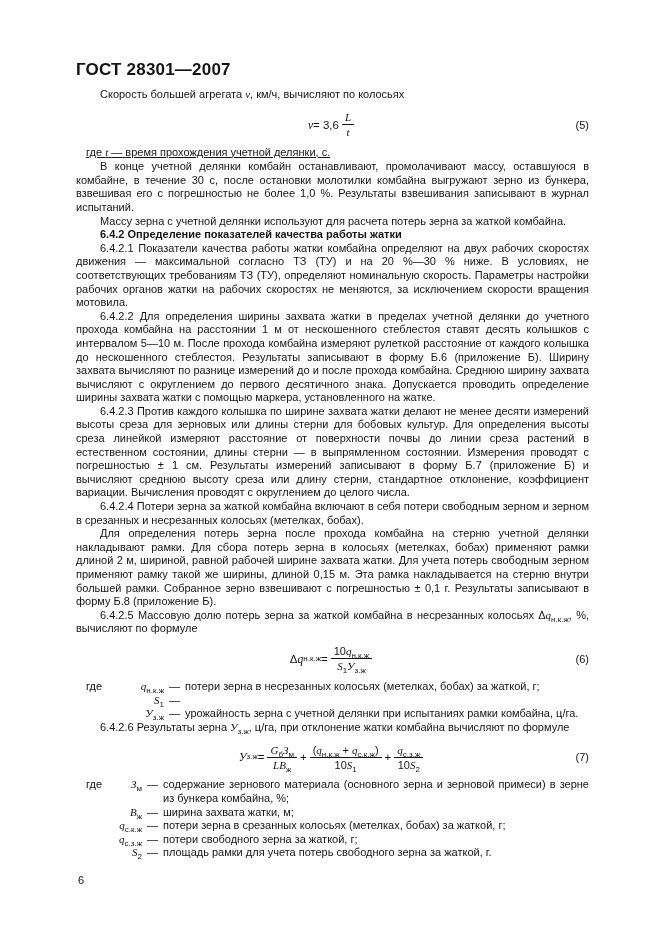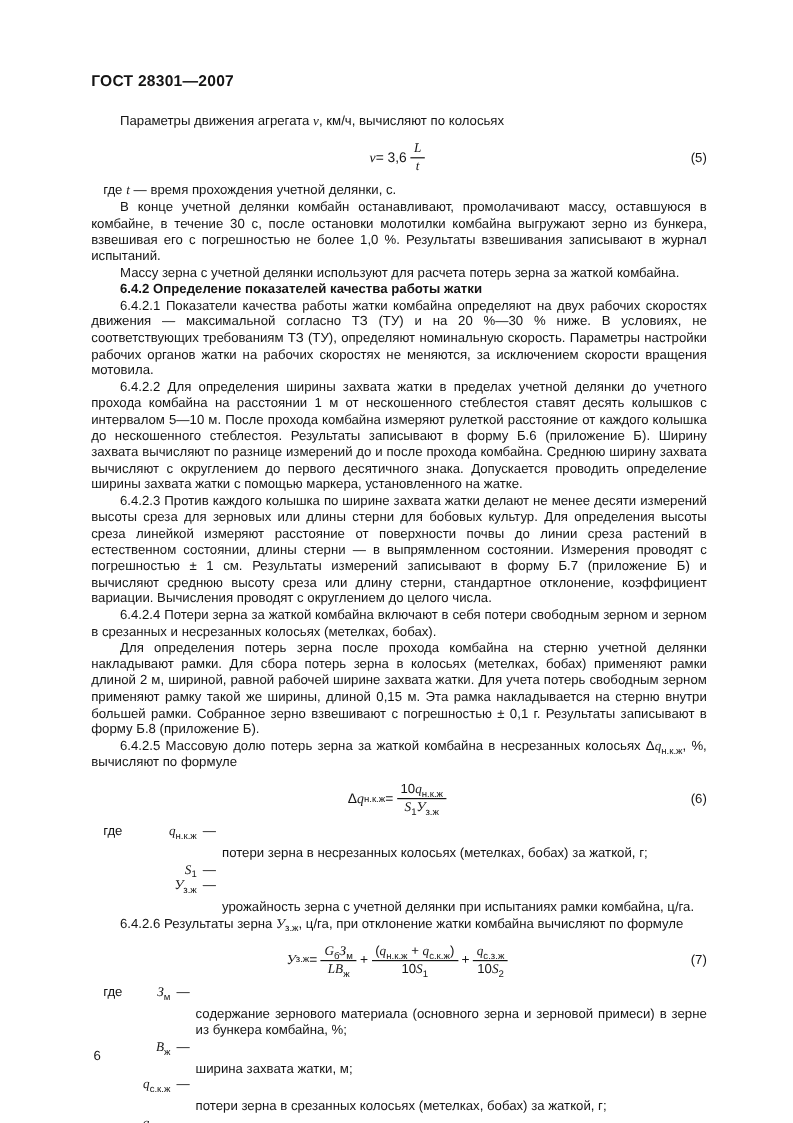--- a/index.html
+++ b/index.html
@@ -6,57 +6,57 @@
   html,body { background:#ffffff; }
   body {
     width:661px; height:936px; overflow:hidden;
     font-family:"Liberation Sans", sans-serif;
     color:#141414;
   }
   .page {
     position:relative; width:661px; height:936px; background:#ffffff;
     padding:60px 72px 0 76px;
   }
-  .doc-header { font-weight:bold; font-size:13px; letter-spacing:0.2px; margin-bottom:20px; }
+  .doc-header { font-weight:bold; font-size:17px; letter-spacing:0.2px; margin-bottom:8px; }
   .para {
     font-size:11px; line-height:13.6px; text-align:justify;
     text-indent:24px;
   }
   .heading { font-weight:bold; }
   .var { font-family:"Liberation Serif", serif; font-style:italic; }
   sub { font-size:8px; font-style:normal; font-family:"Liberation Sans", sans-serif; line-height:0; }
   
   .formula-row {
     position:relative; display:flex; align-items:center; justify-content:center;
     margin:7px 0 5px 0; min-height:32px; font-size:11.5px;
   }
   .formula { display:inline-flex; align-items:center; }
   .frac { display:inline-flex; flex-direction:column; align-items:center; vertical-align:middle; margin:0 3px; font-size:11px; }
   .frac .num { border-bottom:1px solid #141414; padding:0 3px 1px 3px; line-height:12px; white-space:nowrap; }
   .frac .den { padding:1px 3px 0 3px; line-height:12px; white-space:nowrap; }
   .eq-num { position:absolute; right:0; top:50%; transform:translateY(-50%); font-size:11px; }
   
-  .where-single { font-size:11px; line-height:13.6px; padding-left:10px; margin-bottom:1px; }
+  .where-single { font-size:11px; line-height:13.6px; padding-left:10px; margin-bottom:1px;text-decoration:underline; }
   .where-block { font-size:11px; line-height:13.6px; }
   .where-row { display:flex; align-items:flex-start; }
   .wterm { flex:0 0 88px; display:flex; justify-content:flex-end; position:relative; white-space:nowrap; }
   .wterm .gde { position:absolute; left:10px; }
   .wdash { flex:0 0 auto; padding:0 5px; }
-  .wdesc { flex:1; text-align:justify;margin-top:18px; }
+  .wdesc { flex:1; text-align:justify; }
   .where-block.w7 .wterm { flex:0 0 66px; }
   .page-number { position:absolute; left:78px; bottom:50px; font-size:11px; }
 </style>
 </head>
 <body>
 
 <div class="page">
 
   <div class="doc-header">ГОСТ 28301—2007</div>
 
-  <p class="para"><span>Параметры движения агрегата </span><i class="var">v</i><span>, км/ч, вычисляют по колосьях</span></p>
+  <p class="para"><span>Скорость большей агрегата </span><i class="var">v</i><span>, км/ч, вычисляют по колосьях</span></p>
 
   <div class="formula-row">
     <span class="formula">
         <i class="var">v</i>
         <span> = 3,6 </span>
         <span class="frac">
           <span class="num"><i class="var">L</i></span>
           <span class="den"><i class="var">t</i></span>
         </span>
       </span>

